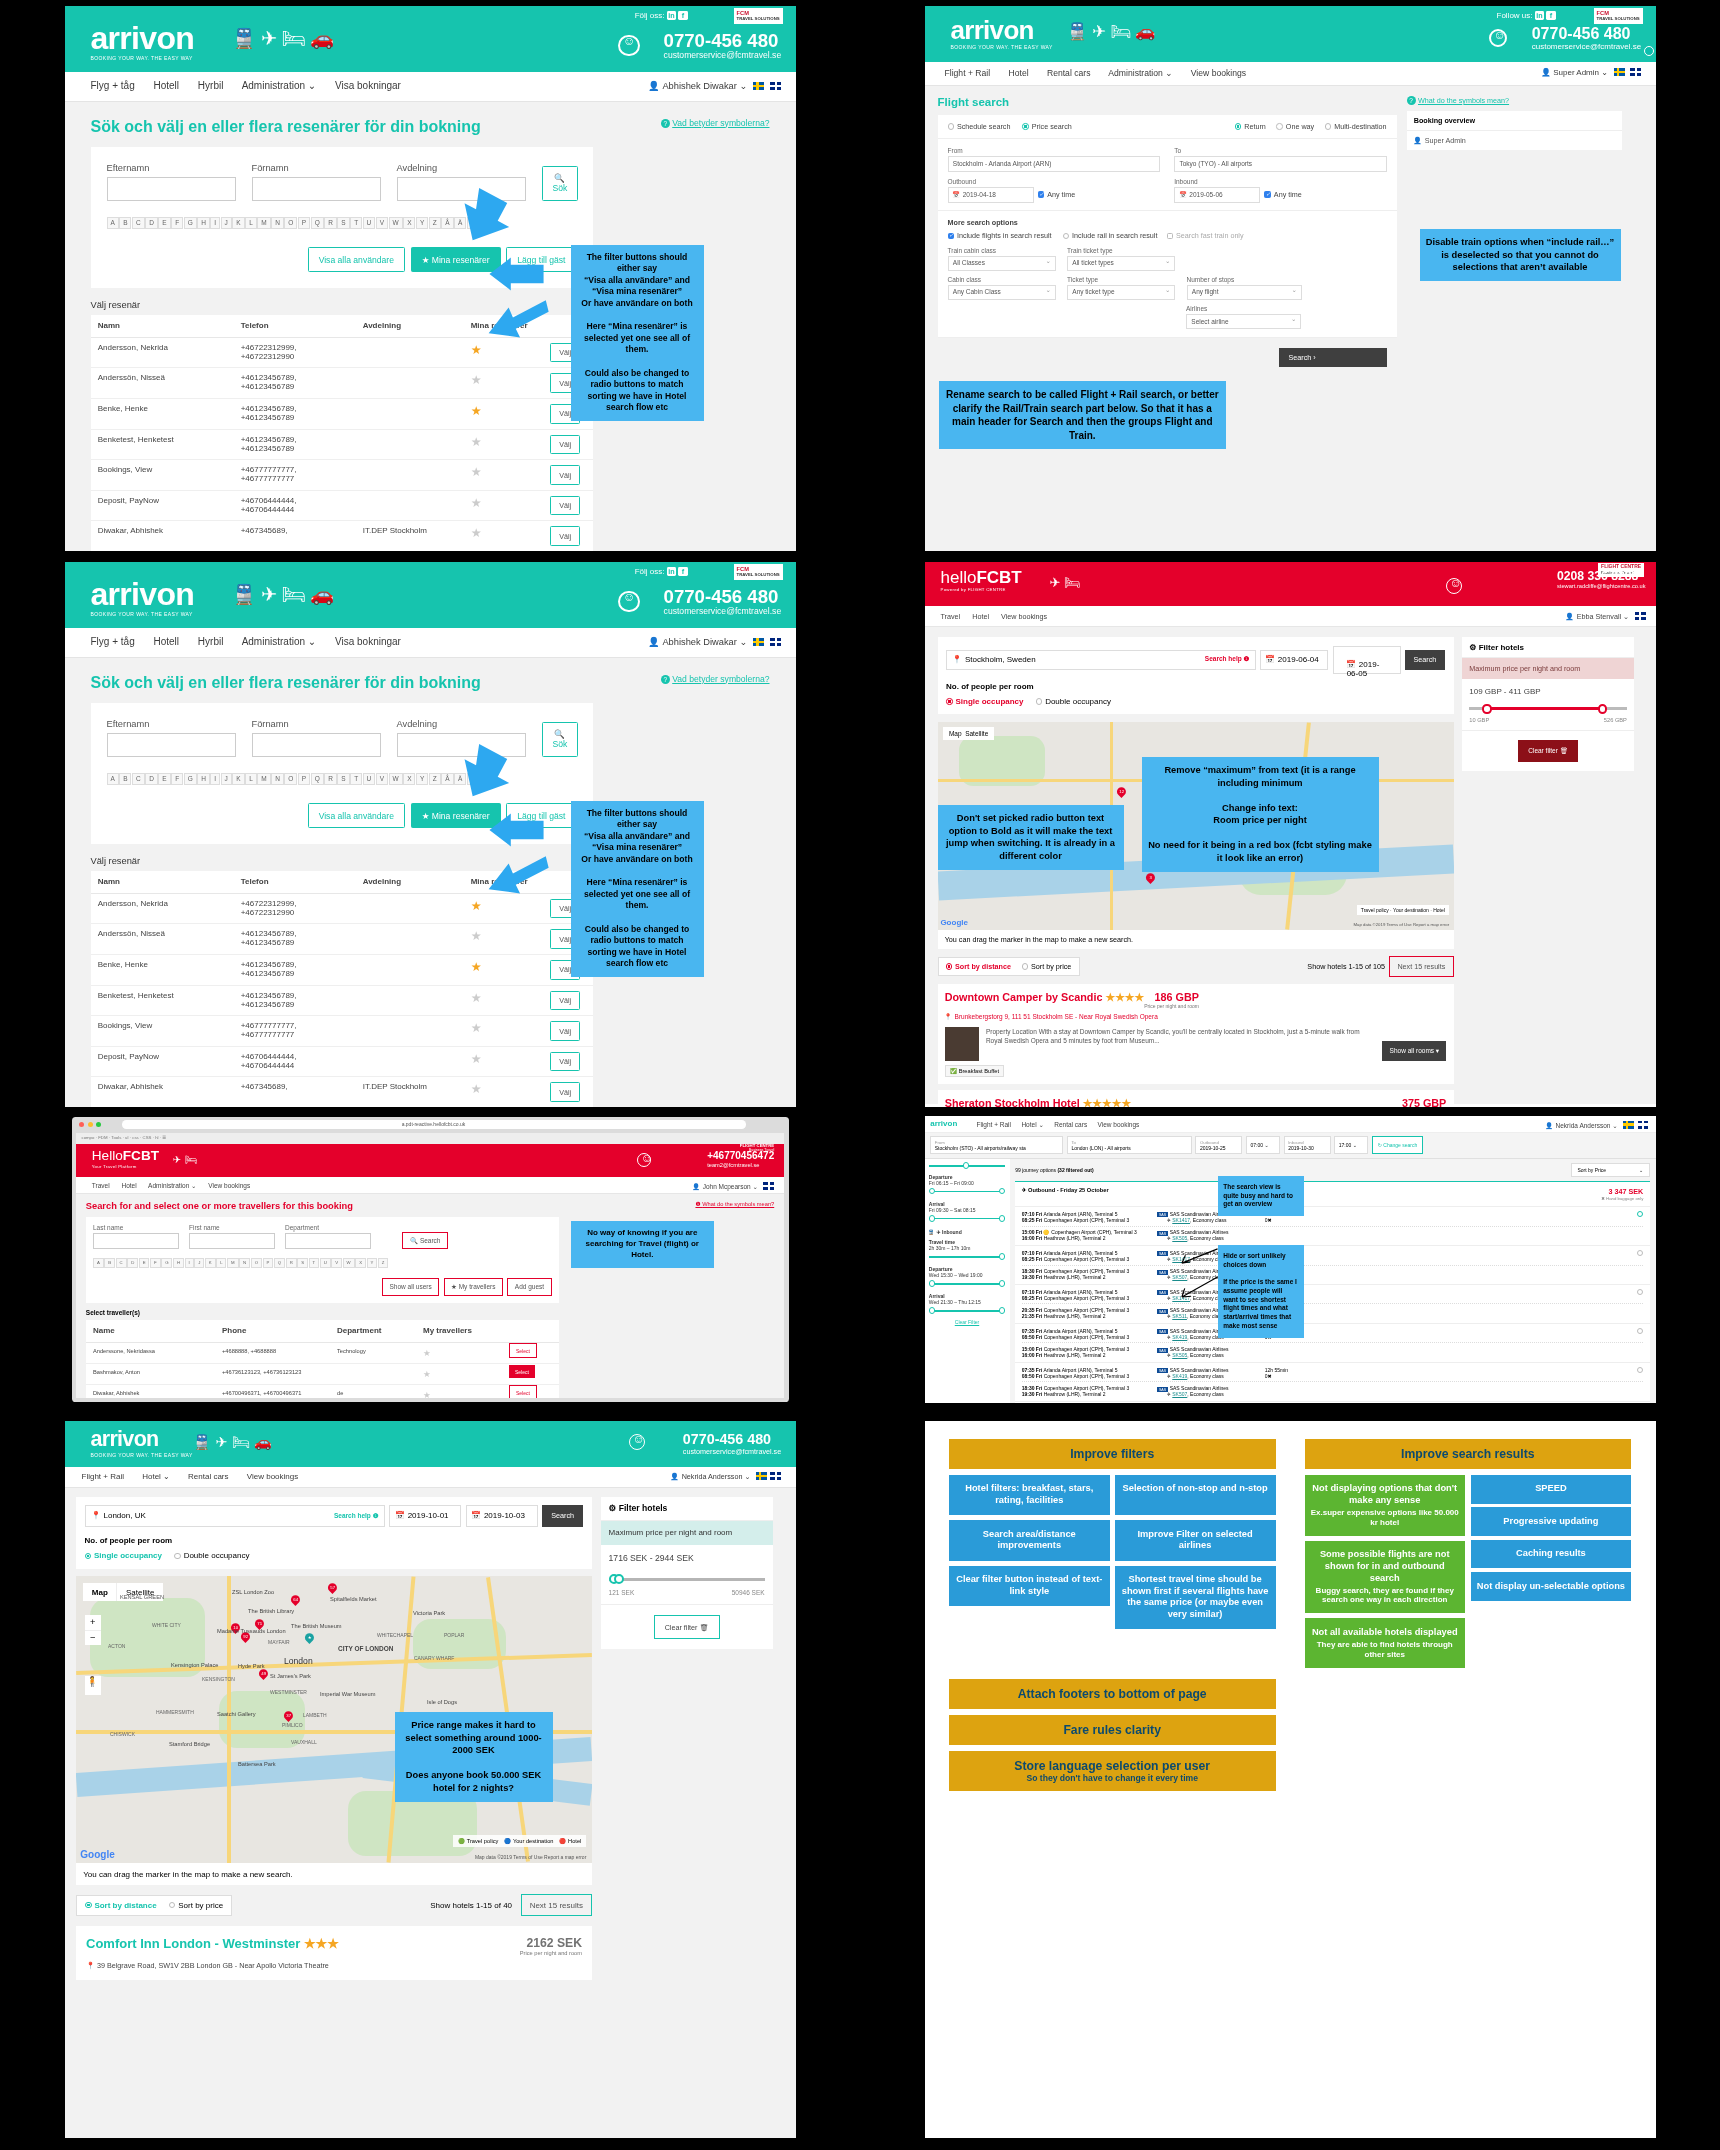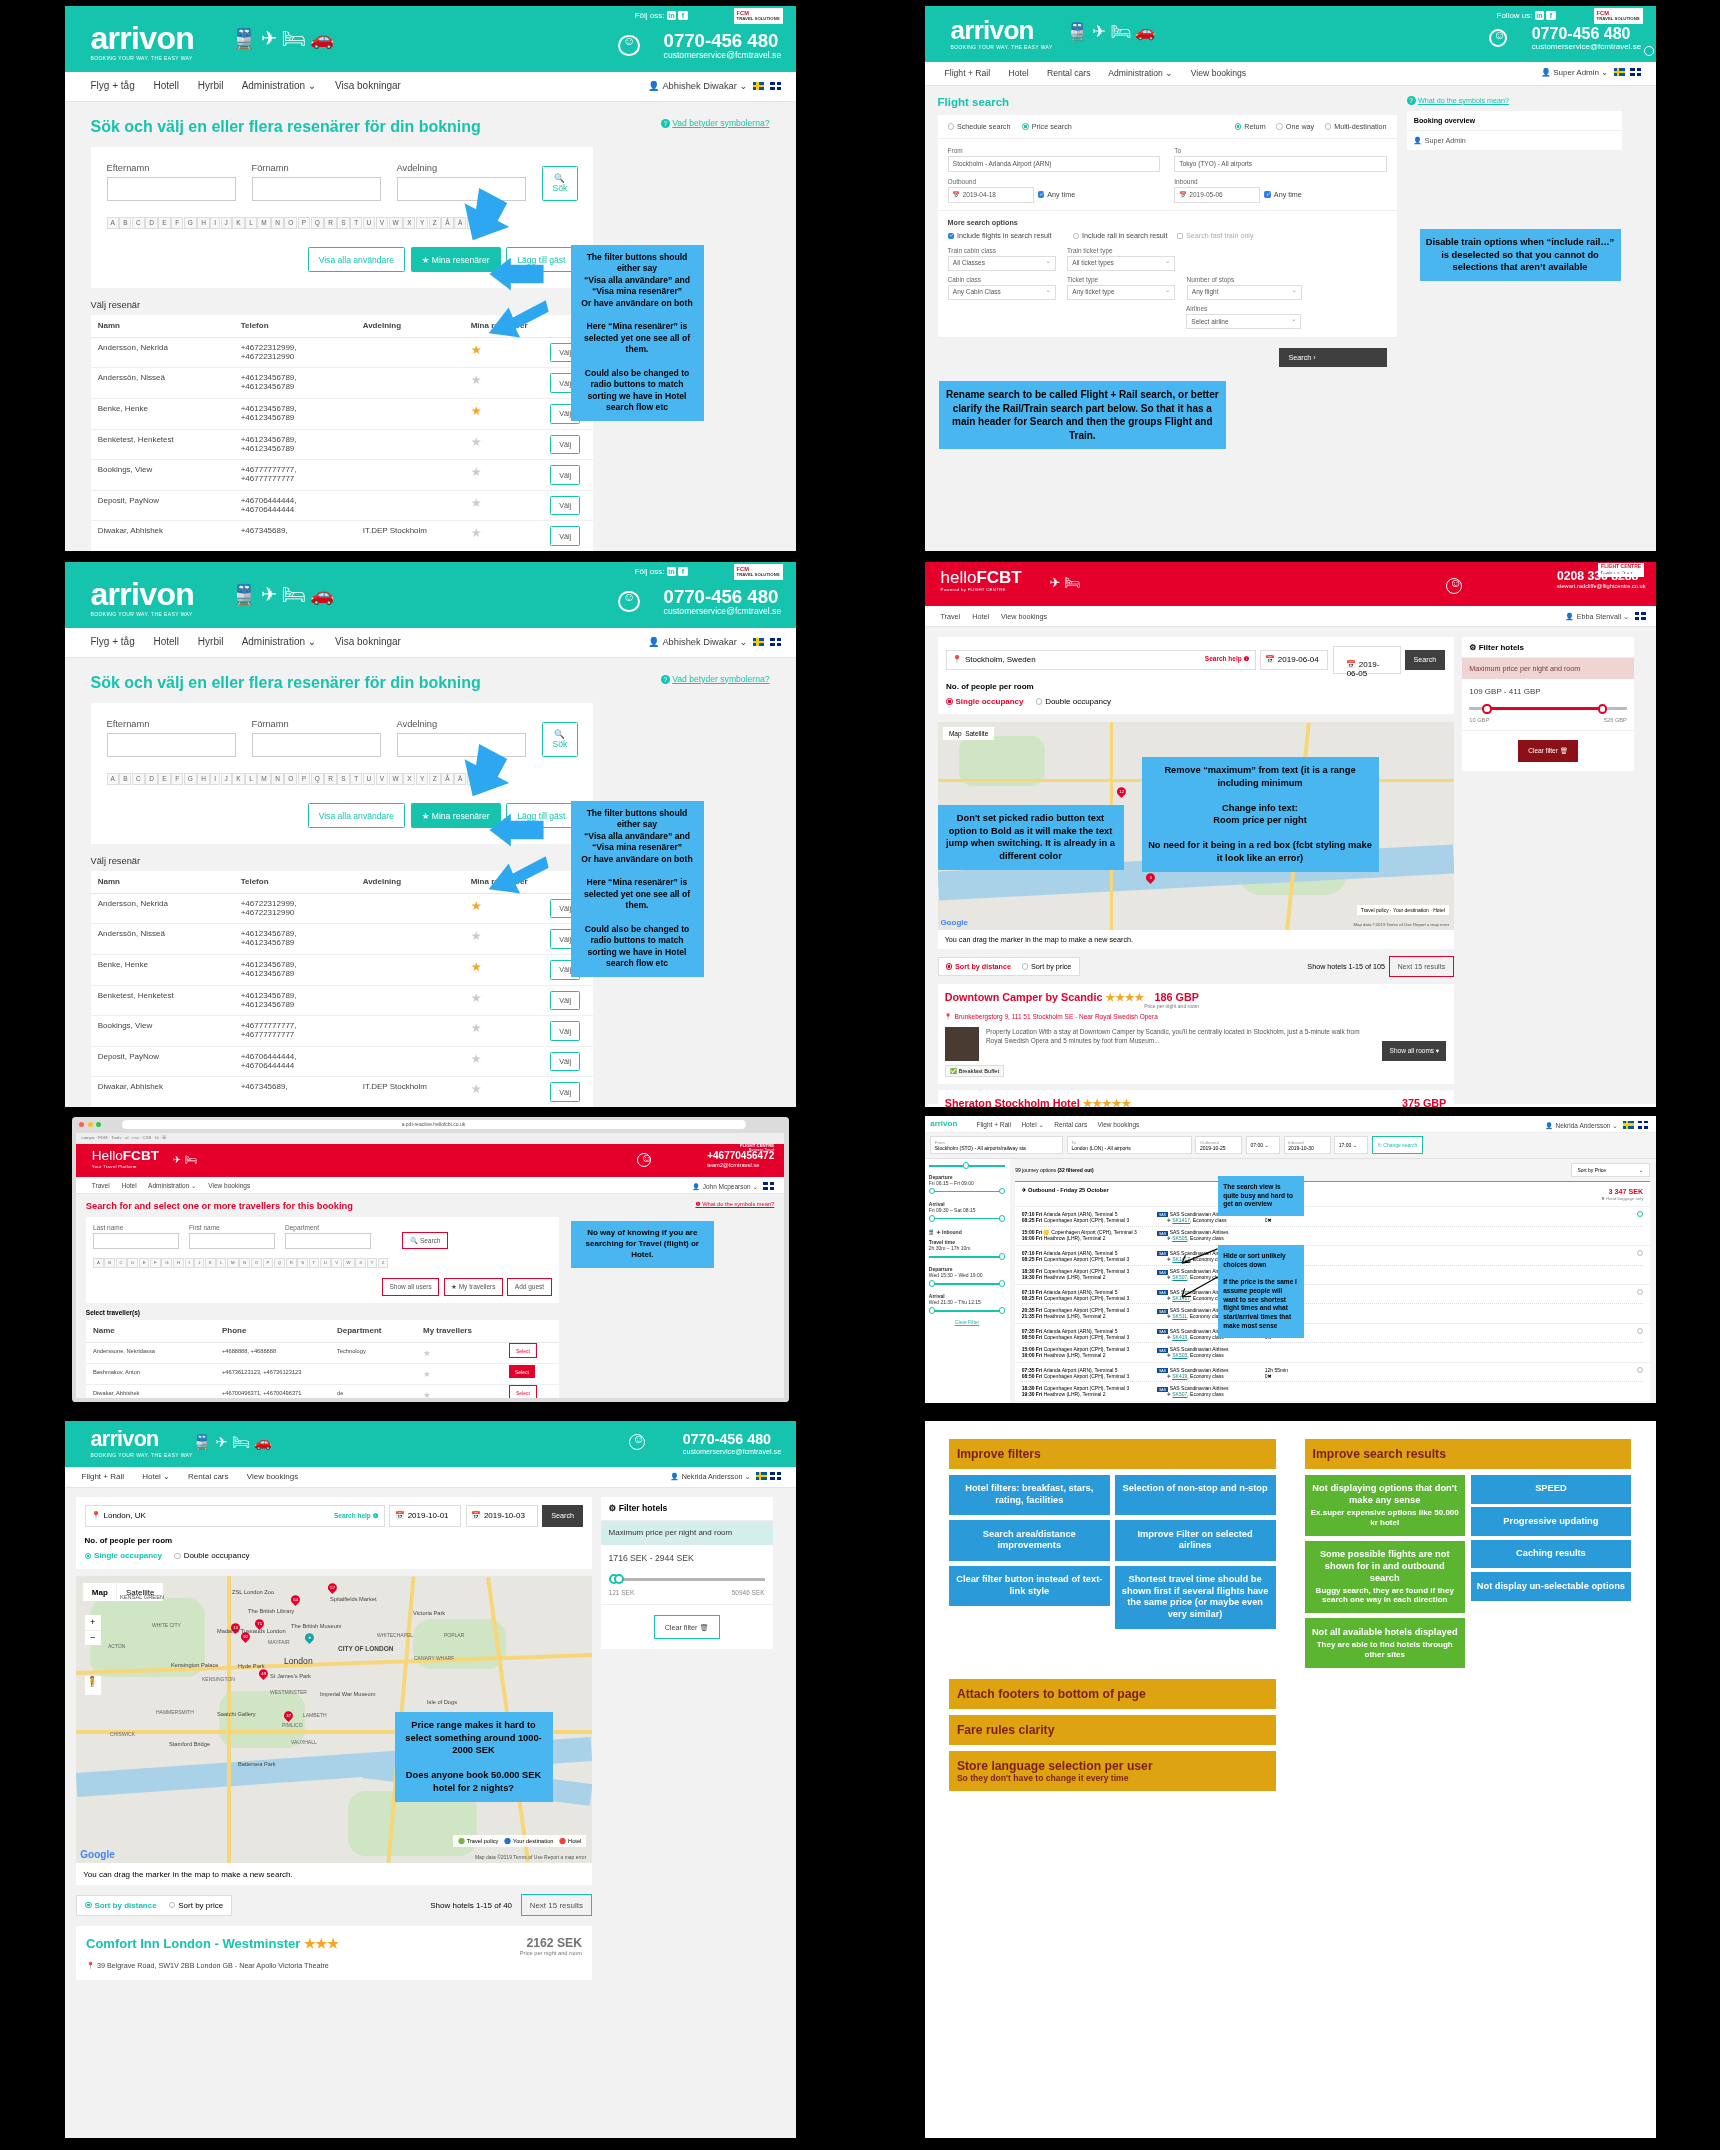--- a/index.html
+++ b/index.html
@@ -112,21 +112,21 @@
   .hf-nav .items{position:absolute; left:16px; top:6.5px; color:#444;}
   .hf-nav .items span{margin-right:10px;}
   .hf-nav .right{position:absolute; right:10px; top:6.5px; color:#444;}
 
   
   .srow { display:flex; align-items:center; gap:4.3px; }
 
   
   .sum { background:#fff; padding:18.6px 24.4px; display:flex; gap:29px; height:100%; }
   .sumcol { flex:1; }
-  .cap { background:#dda310; color:#7f1d1d; font-weight:700; font-size:12.2px; padding:8px 8px;
+  .cap { background:#dda310; color:#0c4a6e; font-weight:700; text-align:center; font-size:12.2px; padding:8px 17px;
          margin-bottom:5.7px; }
   .cap small { display:block; font-weight:700; font-size:8.6px; }
   .bx { display:grid; grid-template-columns:1fr 1fr; gap:5px; }
   .tile { background:#2a9bd8; color:#fff; font-weight:700; text-align:center; font-size:9.3px;
           padding:8.6px 5.7px; line-height:1.25; }
   .tile.green { background:#5cb531; }
   .tile small{ display:block; font-weight:700; font-size:8px; line-height:1.2; margin-top:1.4px;}
   .stack { display:flex; flex-direction:column; gap:3.6px; }
 
   
@@ -366,21 +366,21 @@
                     <div class="srow">
                       <div class="fs-in" style="width:86px">📅 <i style="font-style:normal">2019-05-06</i></div>
                       <span><i class="chk on"></i><i style="font-style:normal">Any time</i></span>
                     </div>
                   </div>
                 </div>
               </div>
               <div class="fs-sec">
                 <div style="font-weight:700;margin-bottom:4.3px">More search options</div>
                 <div style="margin-bottom:6.5px">
-                  <span style="margin-right:19px"><i class="chk on"></i><i style="font-style:normal">Include flights in search result</i></span>
+                  <span style="margin-right:9px"><i class="chk on"></i><i style="font-style:normal">Include flights in search result</i></span>
                   <span style="margin-right:7.2px"><i class="radio"></i><i style="font-style:normal">Include rail in search result</i></span>
                   <span style="color:#aaa"><i class="chk"></i><i style="font-style:normal">Search fast train only</i></span>
                 </div>
                 <div style="display:flex;gap:11.5px;margin-bottom:5px">
                   <div style="width:108px">
                       <div class="fs-lbl">Train cabin class</div>
                       <div class="fs-sel">All Classes</div>
                     </div>
                   <div style="width:108px">
                       <div class="fs-lbl">Train ticket type</div>

